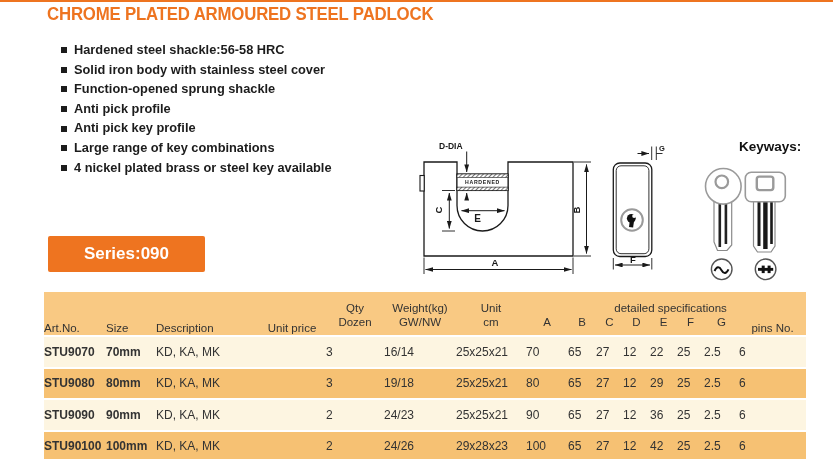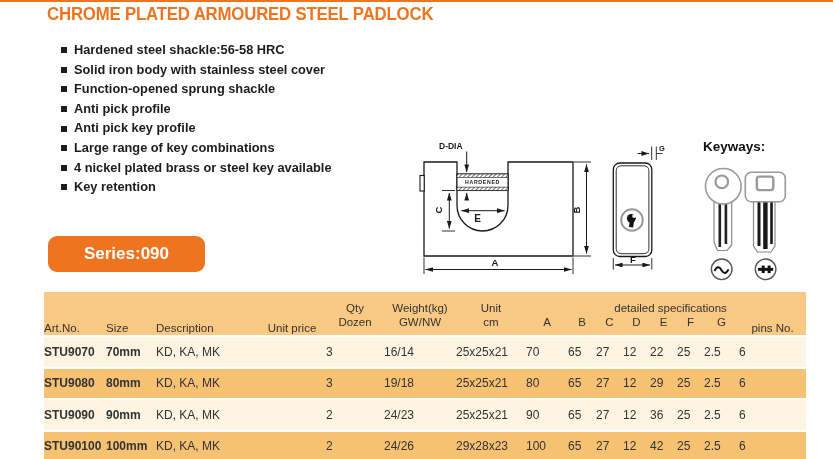--- a/index.html
+++ b/index.html
@@ -12,26 +12,26 @@
     position:absolute; top:4px; left:47px; font-size:17.5px; font-weight:bold;
     color:var(--accent,#ee7420); letter-spacing:-0.2px; white-space:nowrap;
     transform:scaleX(0.96); transform-origin:left top;
   }
   .features { position:absolute; top:40px; left:57px; list-style:none; margin:4px; padding:0; }
   .features li { display:flex; align-items:center; margin-bottom:7px; line-height:12.6px;
     font-size:12.8px; font-weight:bold; color:#1c1c1c; white-space:nowrap; }
   .features .sq { width:6px; height:6px; background:#1c1c1c; margin-right:7px; flex:none; }
   .badge {
     position:absolute; left:48px; top:236px; width:157px; height:36px;
-    background:var(--accent,#ee7420); border-radius:9px; color:#fff; font-weight:bold;
+    background:var(--accent,#ee7420); border-radius:2px; color:#fff; font-weight:bold;
     font-size:17px; display:flex; align-items:center; justify-content:center;
   }
   .diagram { position:absolute; left:405px; top:133px; }
   .diagram svg { font-family:"Liberation Sans", sans-serif; }
-  .keyways-title { position:absolute; left:703px; top:139px; font-weight:bold; font-size:13.5px; color:#111; }
+  .keyways-title { position:absolute; left:739px; top:139px; font-weight:bold; font-size:13.5px; color:#111; }
 
   table.spec { position:absolute; left:44px; top:292px; width:762px; border-collapse:collapse;
     table-layout:fixed; color:#333; }
   table.spec th { background:var(--table-header,#f9c983); font-weight:normal; font-size:11.5px;
     padding:0; }
   tr.h1 th { height:22px; vertical-align:bottom; padding-bottom:1px; }
   tr.h2 th { height:19px; vertical-align:top; padding-top:1px; }
   th.vb { vertical-align:bottom; padding-bottom:5px; }
   th.vt { vertical-align:top; padding-top:7px;margin-top:16px; }
   th.tl { text-align:left;margin-left:32px; }
@@ -74,24 +74,20 @@
       <span class="sq"></span>
       <span>Anti pick key profile</span>
     </li>
   <li>
       <span class="sq"></span>
       <span>Large range of key combinations</span>
     </li>
   <li>
       <span class="sq"></span>
       <span>4 nickel plated brass or steel key available</span>
-    </li>
-  <li>
-      <span class="sq"></span>
-      <span>Key retention</span>
     </li>
 </ul>
 
 <div class="badge">
   <span>Series:090</span>
 </div>
 
 <div class="keyways-title">Keyways:</div>
 
 <div class="diagram">

